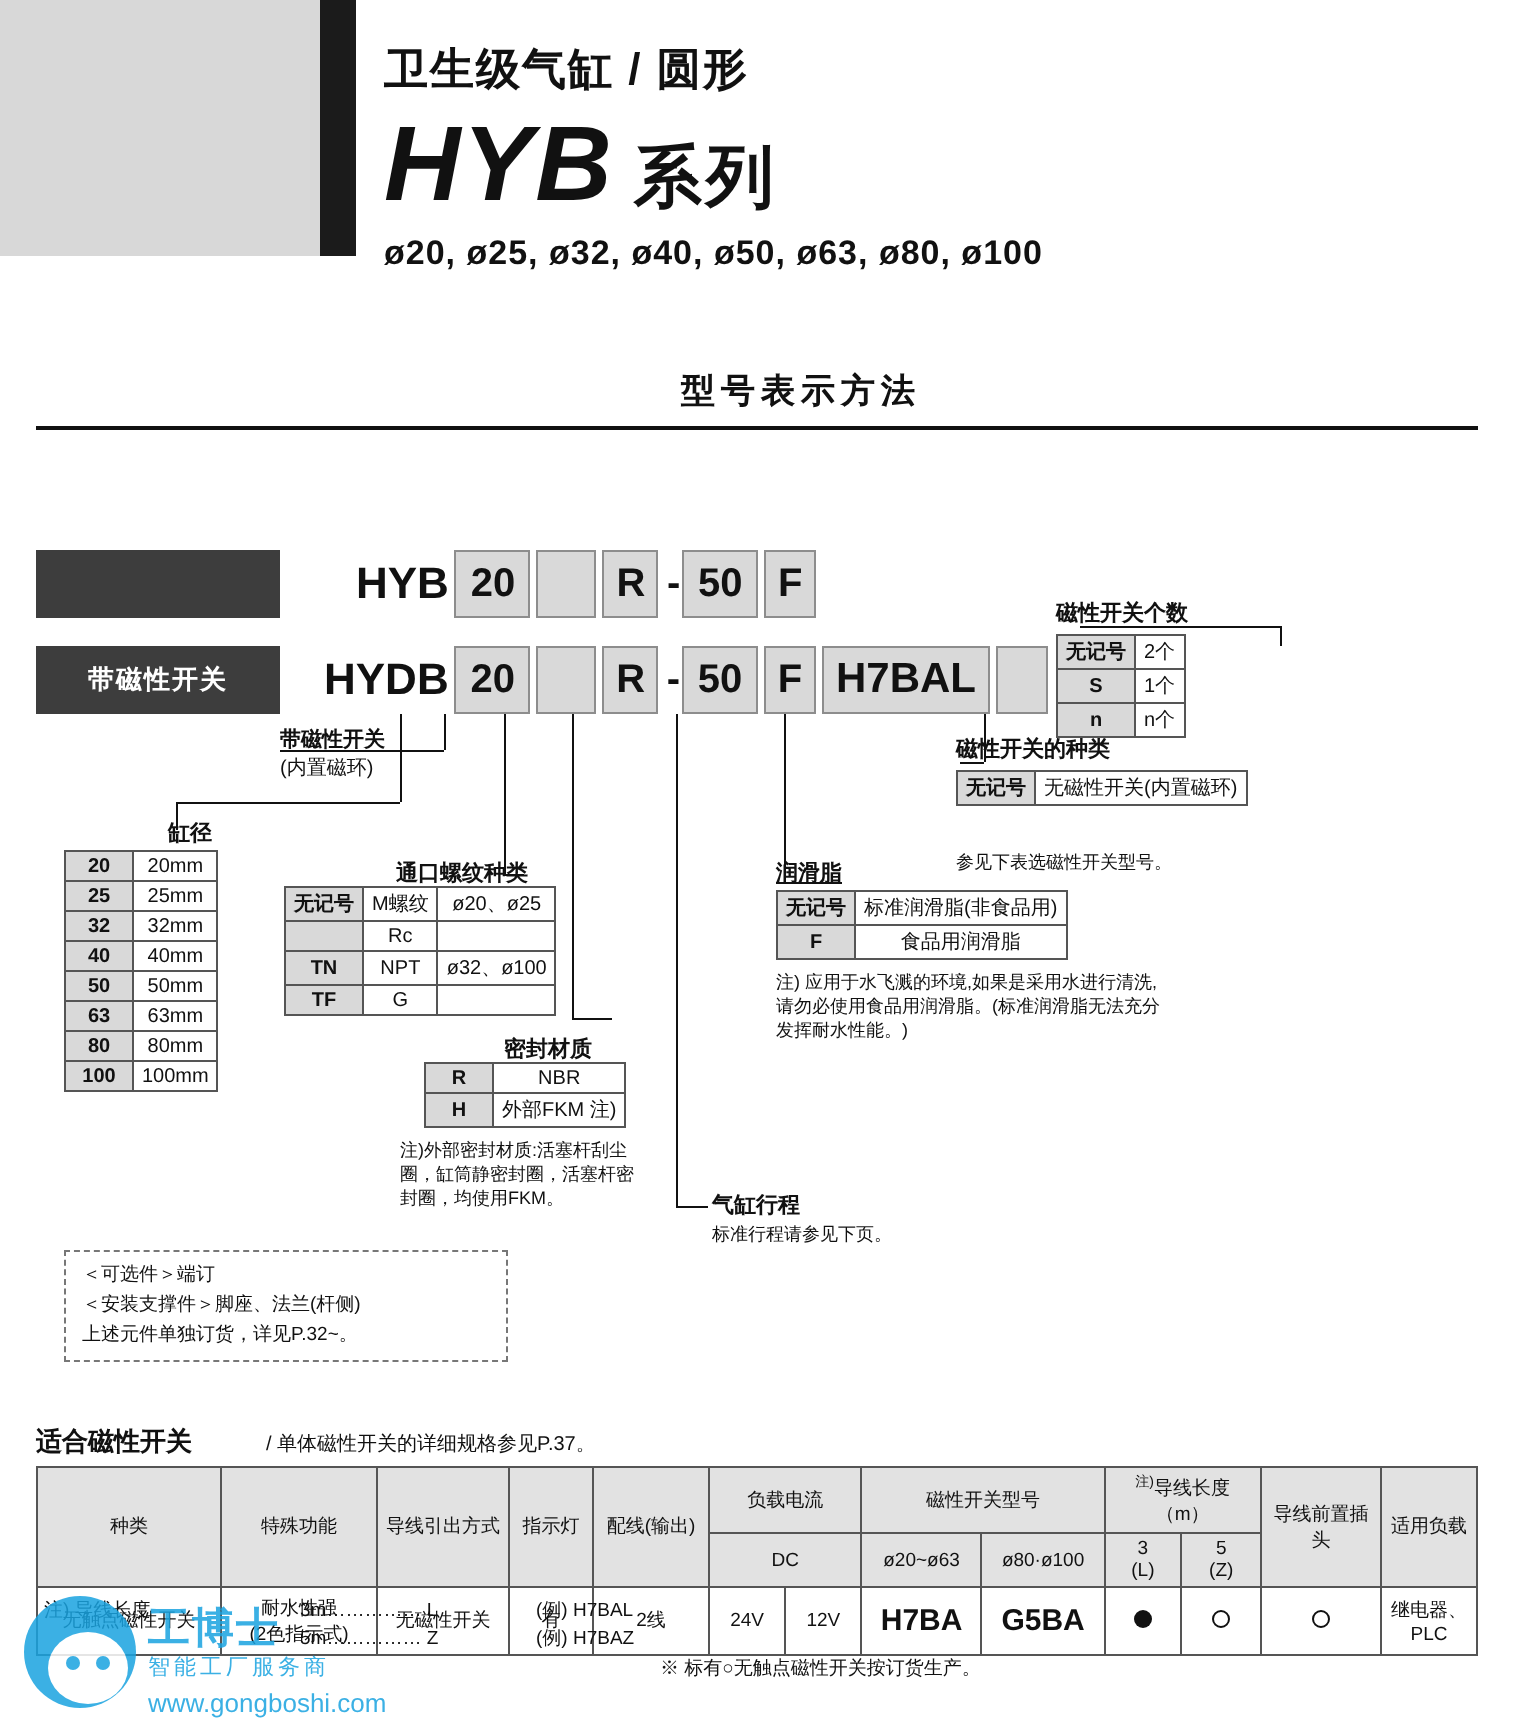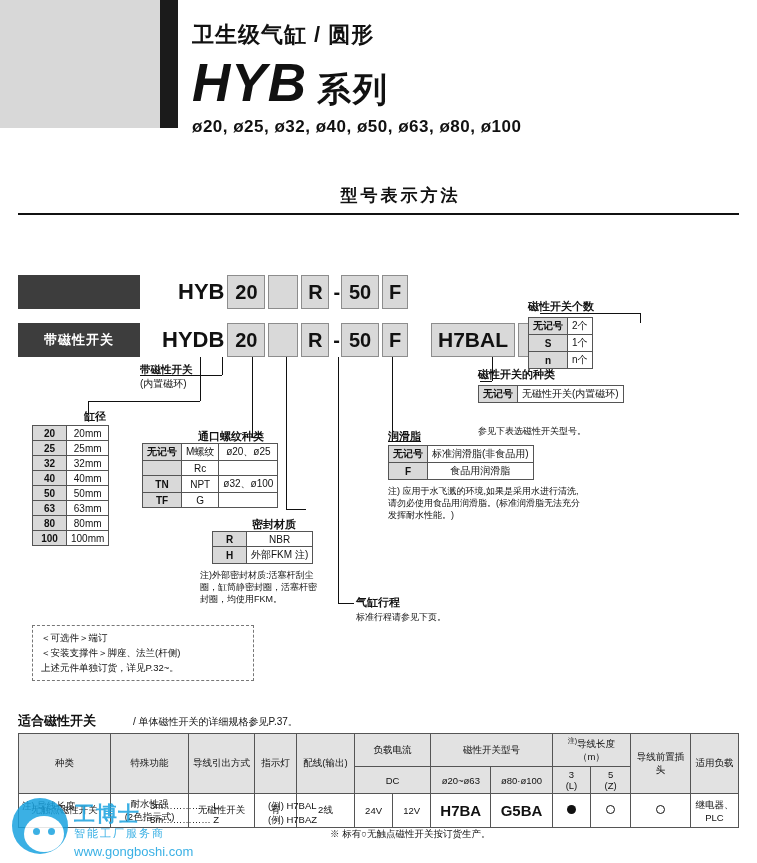--- a/index.html
+++ b/index.html
@@ -118,21 +118,21 @@
 
   <div class="mlabel" style="left:18px; top:90px; width:122px; height:34px;">带磁性开关</div>
   <div class="code-row" style="left:162px; top:90px;">
     <span class="plain">HYDB</span>
     <div class="cell" style="width:38px;">20</div>
     <div class="cell empty" style="width:30px;"></div>
     <div class="cell" style="width:28px;">R</div>
     <span class="dash">-</span>
     <div class="cell" style="width:38px;">50</div>
     <div class="cell" style="width:26px;">F</div>
-    <div class="cell big" style="width:84px; margin-left:20px;">H7BAL</div>
+    <div class="cell big" style="width:84px; margin-left:0;">H7BAL</div>
     <div class="cell empty" style="width:26px;"></div>
   </div>
 
   <div class="vline" style="left:222px; top:124px; height:18px;"></div>
   <div class="hline" style="left:140px; top:142px; width:82px;"></div>
   <div class="cap" style="left:140px; top:130px; font-size:10.5px;">带磁性开关</div>
   <div class="cap" style="left:140px; top:144px; font-size:10px; font-weight:normal;">(内置磁环)</div>
 
   <div class="vline" style="left:200px; top:124px; height:44px;"></div>
   <div class="hline" style="left:88px; top:168px; width:112px;"></div>

